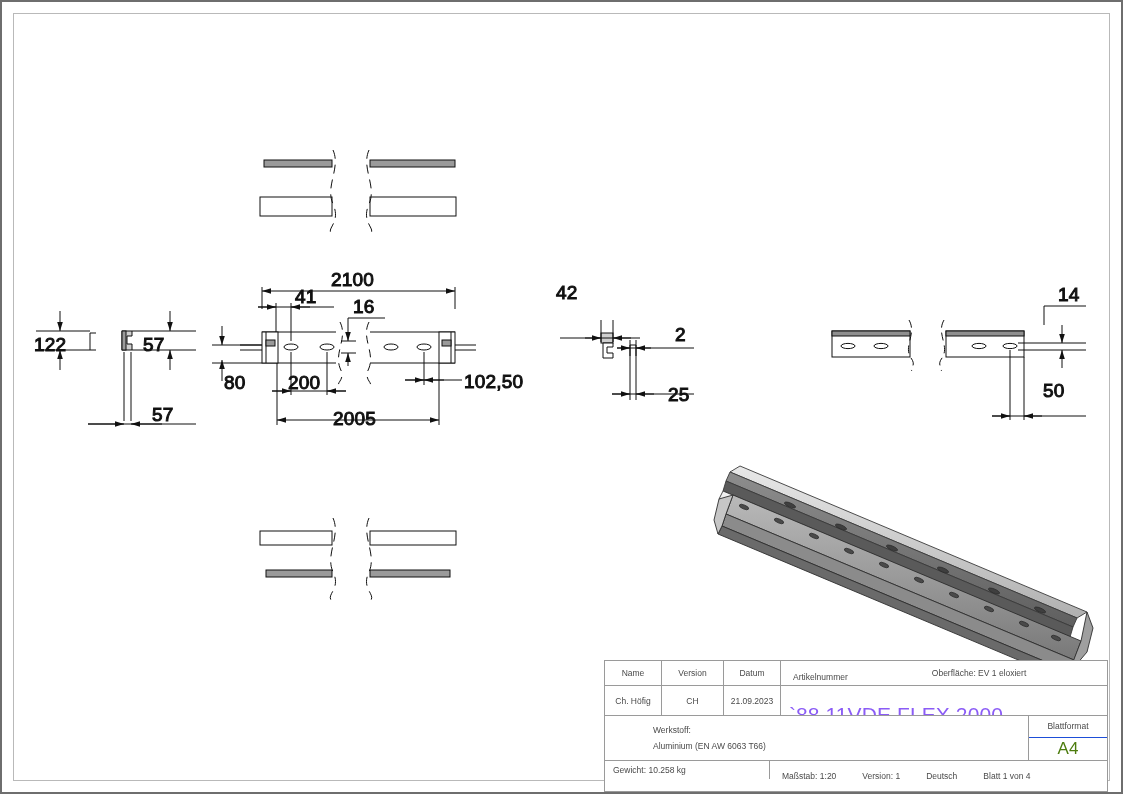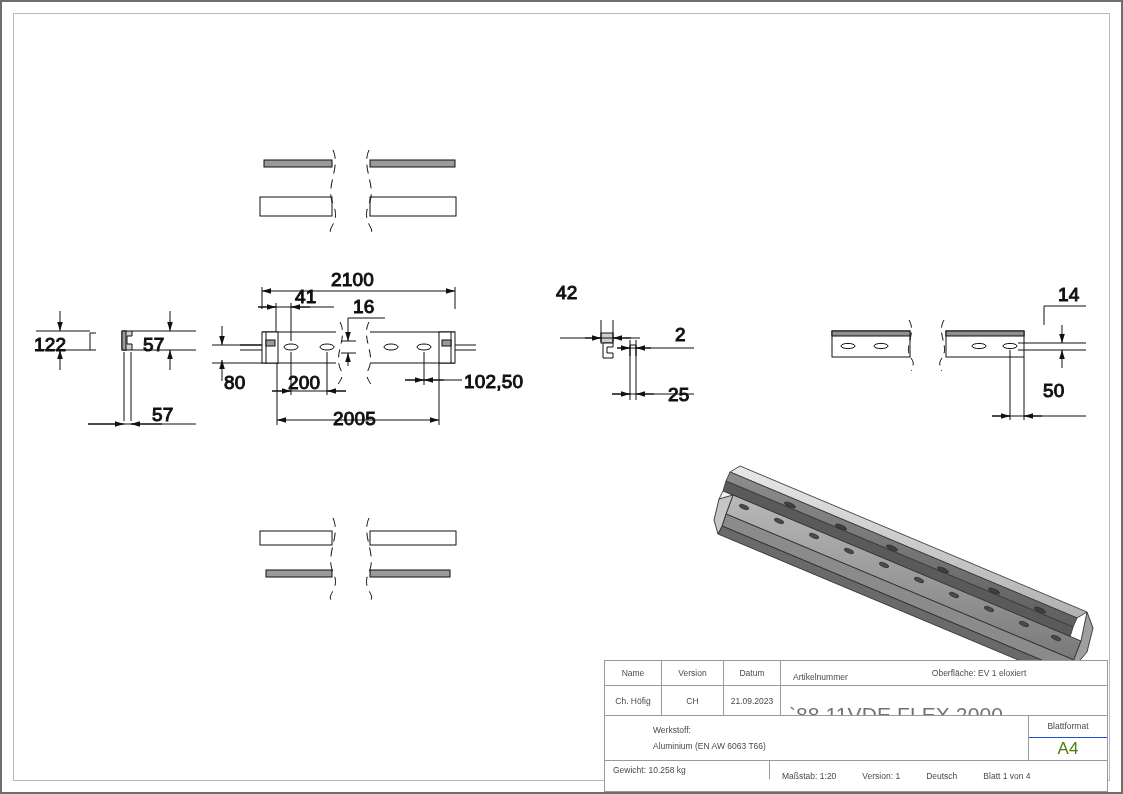--- a/index.html
+++ b/index.html
@@ -84,21 +84,21 @@
     display:flex;
     width:100%;
     align-items:center;
     padding-left:8px;
     box-sizing:border-box;
   }
   .art-head .lbl1{flex:0 0 auto;margin-top:7px;}
   .art-head .lbl2{margin-left:84px;}
   #article-number{
     font-size:21px;
-    color:#737373;
+    color:#8b5cf6;
     letter-spacing:0.1px;
     white-space:nowrap;
     margin-top:28px;
   }
   .c-werk{flex:1; flex-direction:column; align-items:flex-start; justify-content:center; padding-left:8px;margin-left:40px;}
   .c-werk div{line-height:1.9;}
   .c-blatt{width:78px; flex-direction:column; padding:0; border-right:none;}
   .blatt-top{
     height:22px; width:100%;
     display:flex; align-items:center; justify-content:center;

